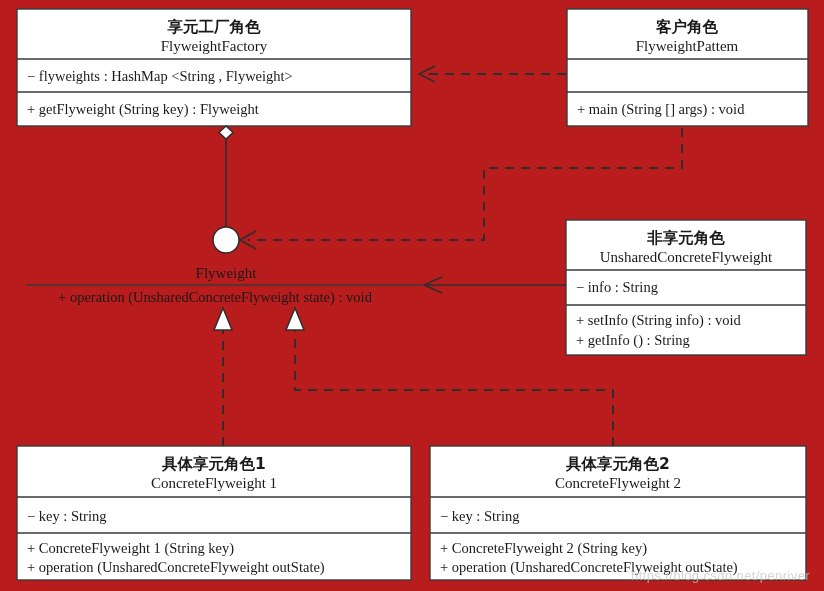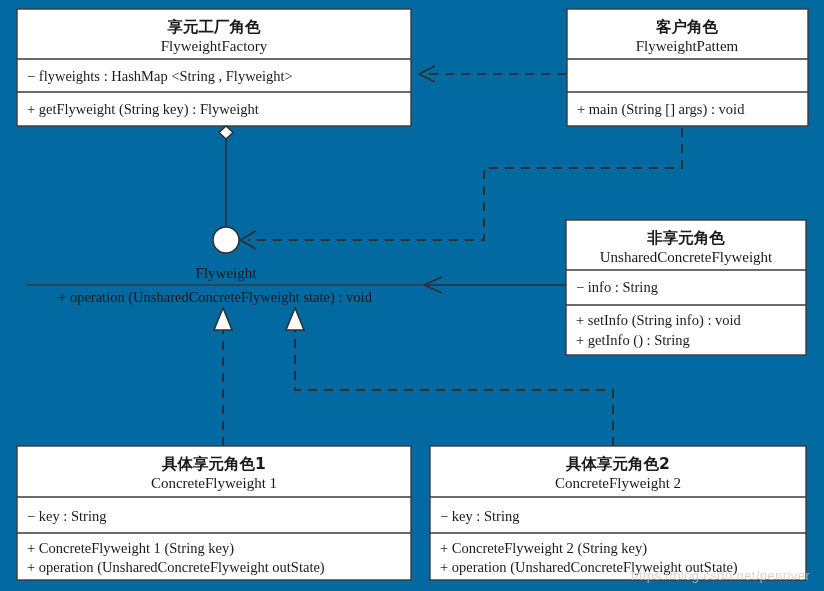--- a/index.html
+++ b/index.html
@@ -7,21 +7,21 @@
     padding: 0;
     background: #ffffff;
   }
   body {
     font-family: "Liberation Serif", "DejaVu Serif", serif;
   }
   #canvas {
     position: relative;
     width: 824px;
     height: 591px;
-    background: #0369a1;
+    background: #b91c1c;
     overflow: hidden;
   }
   svg.diagram {
     position: absolute;
     left: 0;
     top: 0;
     width: 824px;
     height: 591px;
   }
   .cls-box {

